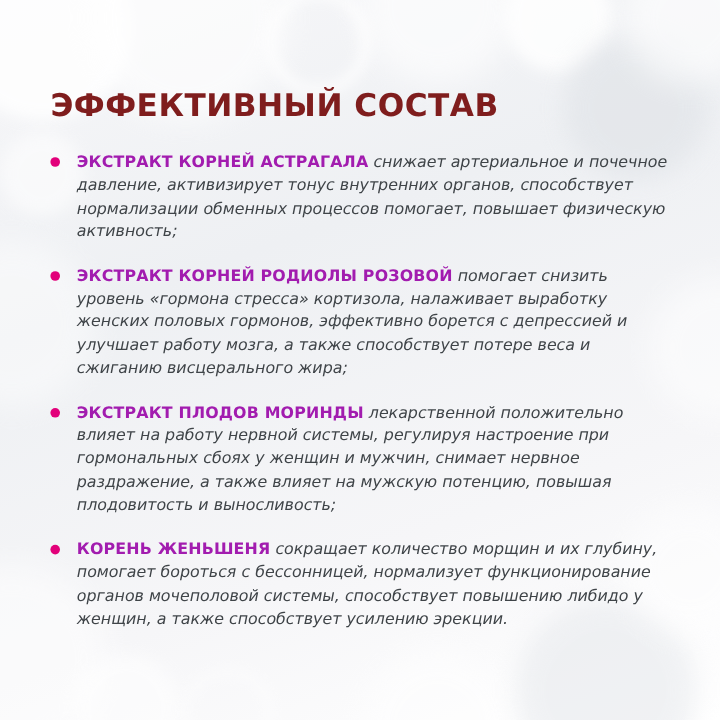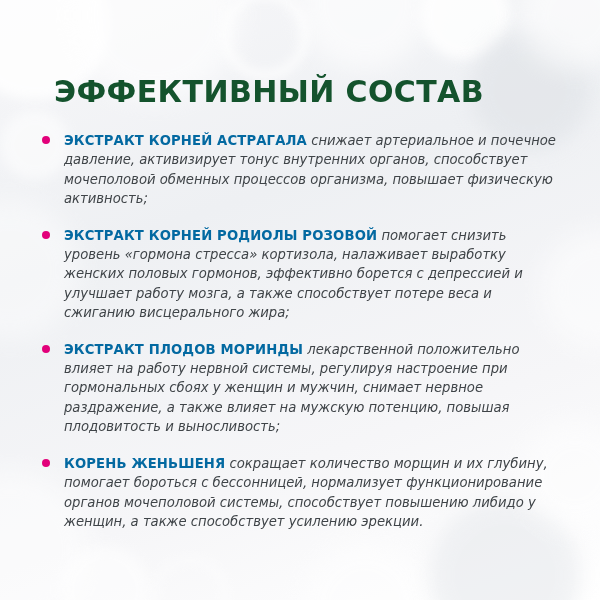--- a/index.html
+++ b/index.html
@@ -55,25 +55,25 @@
     position: absolute;
     left: 0;
     top: 0;
     width: 600px;
     height: 600px;
     padding: 74px 34px 30px 40px;
     box-sizing: border-box;
   }
 
   .title {
-    font-size: 30px;
+    font-size: 26px;
     font-weight: bold;
     letter-spacing: 0.4px;
-    color: #14532d;
-    margin: 0 0 22px 14px;
+    color: #7f1d1d;
+    margin: 0 0 22px 2px;
     font-family: "DejaVu Sans", sans-serif;
   }
 
   ul.list {
     list-style: none;
     margin: 0;
     padding: 0;
   }
 
   li.item {
@@ -97,21 +97,21 @@
     top: 5px;
     width: 8px;
     height: 8px;
     border-radius: 50%;
     background: #e2007a;
   }
 
   .lead {
     font-weight: bold;
     font-style: normal;
-    color: #0369a1;
+    color: #a21caf;
     letter-spacing: 0.15px;
   }
 
   .rest {
     font-style: italic;
   }
 </style>
 </head>
 <body>
 
@@ -137,21 +137,21 @@
   <div class="bokeh ring" style="left:150px; top:555px; width:60px; height:60px; opacity:0.4;"></div>
 
   <div class="content">
 
     <h1 class="title">ЭФФЕКТИВНЫЙ СОСТАВ</h1>
 
     <ul class="list">
 
       <li class="item">
         <span class="bullet"></span>
-        <span class="lead">ЭКСТРАКТ КОРНЕЙ АСТРАГАЛА</span><span class="rest"> снижает артериальное и почечное давление, активизирует тонус внутренних органов, способствует мочеполовой обменных процессов организма, повышает физическую активность;</span>
+        <span class="lead">ЭКСТРАКТ КОРНЕЙ АСТРАГАЛА</span><span class="rest"> снижает артериальное и почечное давление, активизирует тонус внутренних органов, способствует нормализации обменных процессов помогает, повышает физическую активность;</span>
       </li>
 
       <li class="item">
         <span class="bullet"></span>
         <span class="lead">ЭКСТРАКТ КОРНЕЙ РОДИОЛЫ РОЗОВОЙ</span><span class="rest"> помогает снизить уровень «гормона стресса» кортизола, налаживает выработку женских половых гормонов, эффективно борется с депрессией и улучшает работу мозга, а также способствует потере веса и сжиганию висцерального жира;</span>
       </li>
 
       <li class="item">
         <span class="bullet"></span>
         <span class="lead">ЭКСТРАКТ ПЛОДОВ МОРИНДЫ</span><span class="rest"> лекарственной положительно влияет на работу нервной системы, регулируя настроение при гормональных сбоях у женщин и мужчин, снимает нервное раздражение, а также влияет на мужскую потенцию, повышая плодовитость и выносливость;</span>

